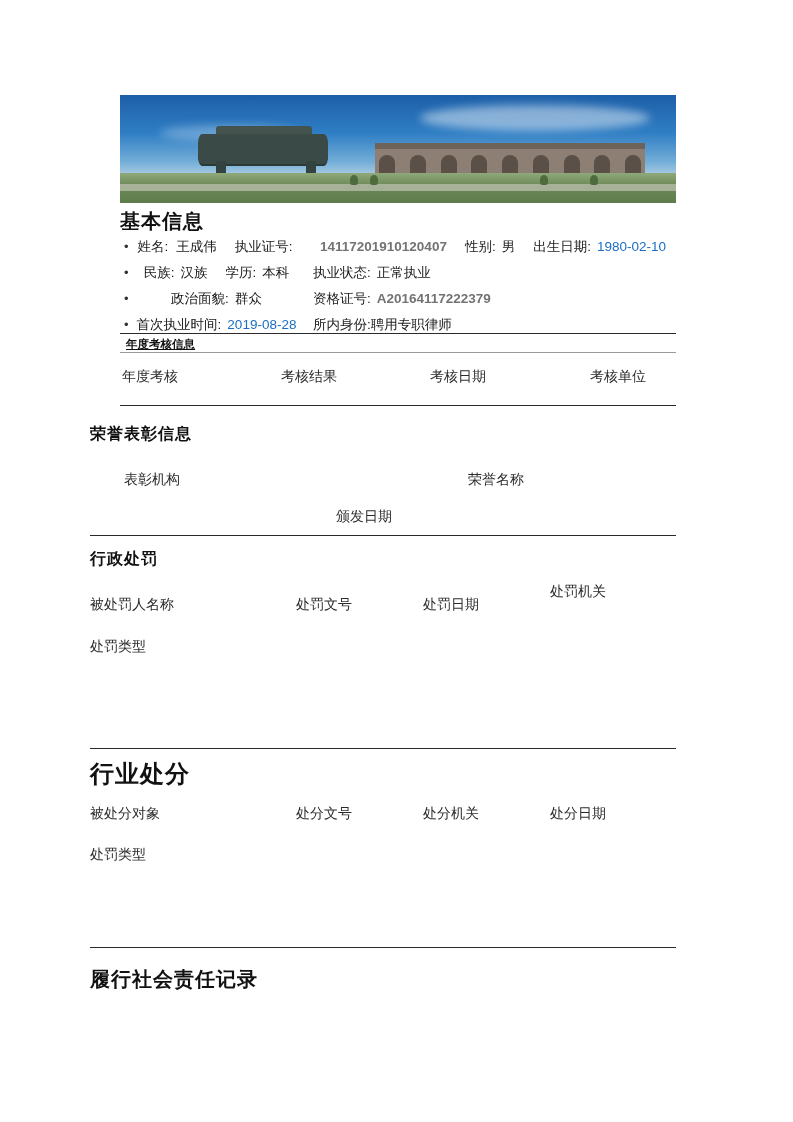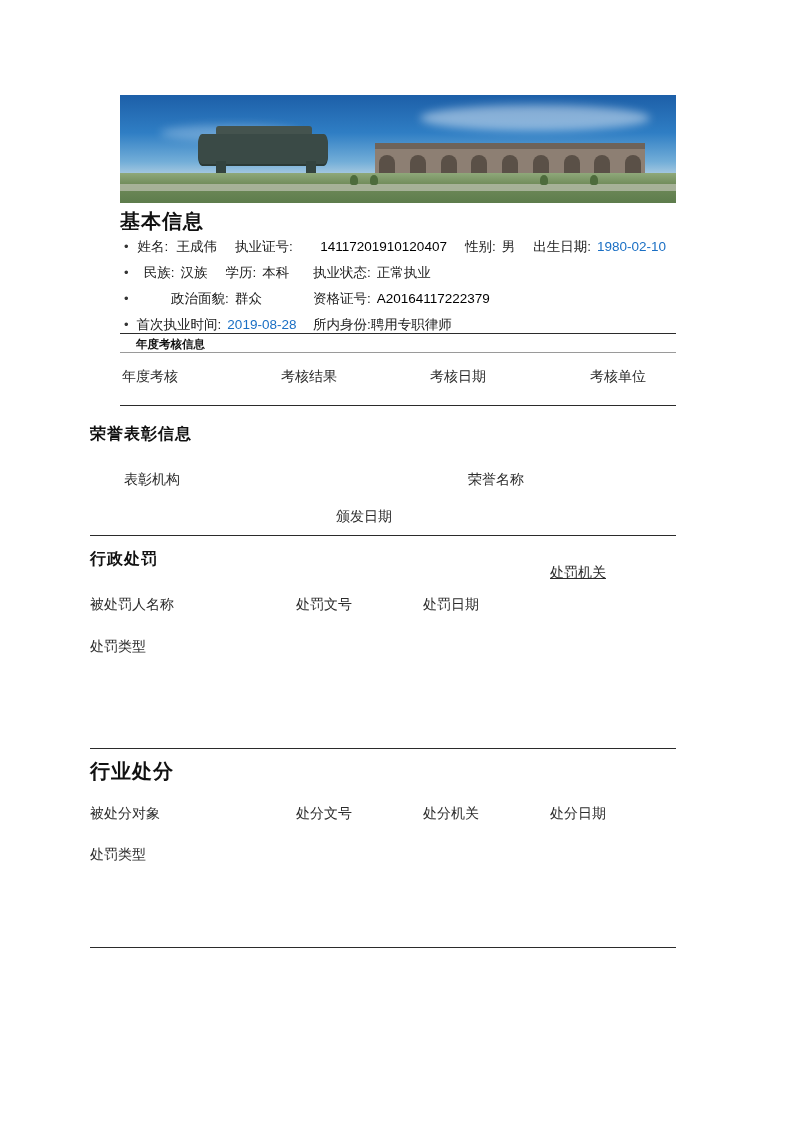--- a/index.html
+++ b/index.html
@@ -138,21 +138,21 @@
     white-space: nowrap;
   }
   .bullet {
     display: inline-block;
     width: 14px;
     color: #333;
     font-size: 13px;
   }
   .lab { color: #1a1a1a; }
   .val { color: #1a1a1a; margin-right: 18px; }
-  .val.link { color: #000000; }
+  .val.link { color: #737373; font-weight: bold; }
   .val.date { color: #1a6fc4; }
 
   
   .c1 { width: 188px; display: inline-flex; align-items: baseline; }
   .c1b { width: 175px; display: inline-flex; align-items: baseline; justify-content: center; }
 
   
   .col-head {
     position: absolute;
     font-size: 14px;
@@ -248,49 +248,50 @@
         <span class="lab">首次执业时间:</span>
         <span class="val date" style="margin-left:6px">2019-08-28</span>
       </span>
       <span class="lab">所内身份:</span>
       <span class="val" style="">聘用专职律师</span>
     </div>
   </div>
 
   <div class="hr" style="left:120px; top:333px; width:556px;"></div>
 
-  <div class="subhead" style="left:136px; top:337px;">年度考核信息</div>
+  <div class="subhead" style="left:126px; top:337px;text-decoration:underline;">年度考核信息</div>
   <div class="hr thin" style="left:120px; top:352px; width:556px;"></div>
 
   <div class="col-head" style="left:122px; top:368px;">年度考核</div>
   <div class="col-head" style="left:281px; top:368px;">考核结果</div>
   <div class="col-head" style="left:430px; top:368px;">考核日期</div>
   <div class="col-head" style="left:590px; top:368px;">考核单位</div>
 
   <div class="hr" style="left:120px; top:405px; width:556px;"></div>
 
   <div class="sec-title" style="left:90px; top:424px; font-size:16px;">荣誉表彰信息</div>
   <div class="col-head" style="left:124px; top:471px;">表彰机构</div>
   <div class="col-head" style="left:336px; top:471px;margin-top:37px;">颁发日期</div>
   <div class="col-head" style="left:468px; top:471px;">荣誉名称</div>
 
   <div class="hr" style="left:90px; top:535px; width:586px;"></div>
 
   <div class="sec-title" style="left:90px; top:549px; font-size:16px;">行政处罚</div>
   <div class="col-head" style="left:90px; top:596px;">被处罚人名称</div>
   <div class="col-head" style="left:296px; top:596px;">处罚文号</div>
   <div class="col-head" style="left:423px; top:596px;">处罚日期</div>
-  <div class="col-head" style="left:550px; top:564px;text-decoration:underline;">处罚机关</div>
+  <div class="col-head" style="left:550px; top:583px;">处罚机关</div>
   <div class="col-head" style="left:90px; top:638px;">处罚类型</div>
 
   <div class="hr" style="left:90px; top:748px; width:586px;"></div>
 
-  <div class="sec-title" style="left:90px; top:758px; font-size:20px;">行业处分</div>
+  <div class="sec-title" style="left:90px; top:758px; font-size:24px;">行业处分</div>
   <div class="col-head" style="left:90px; top:805px;">被处分对象</div>
   <div class="col-head" style="left:296px; top:805px;">处分文号</div>
   <div class="col-head" style="left:423px; top:805px;">处分机关</div>
   <div class="col-head" style="left:550px; top:805px;">处分日期</div>
   <div class="col-head" style="left:90px; top:846px;">处罚类型</div>
 
   <div class="hr" style="left:90px; top:947px; width:586px;"></div>
 
+  <div class="sec-title" style="left:90px; top:966px; font-size:20px;">履行社会责任记录</div>
 
 </div>
 
 </body></html>

